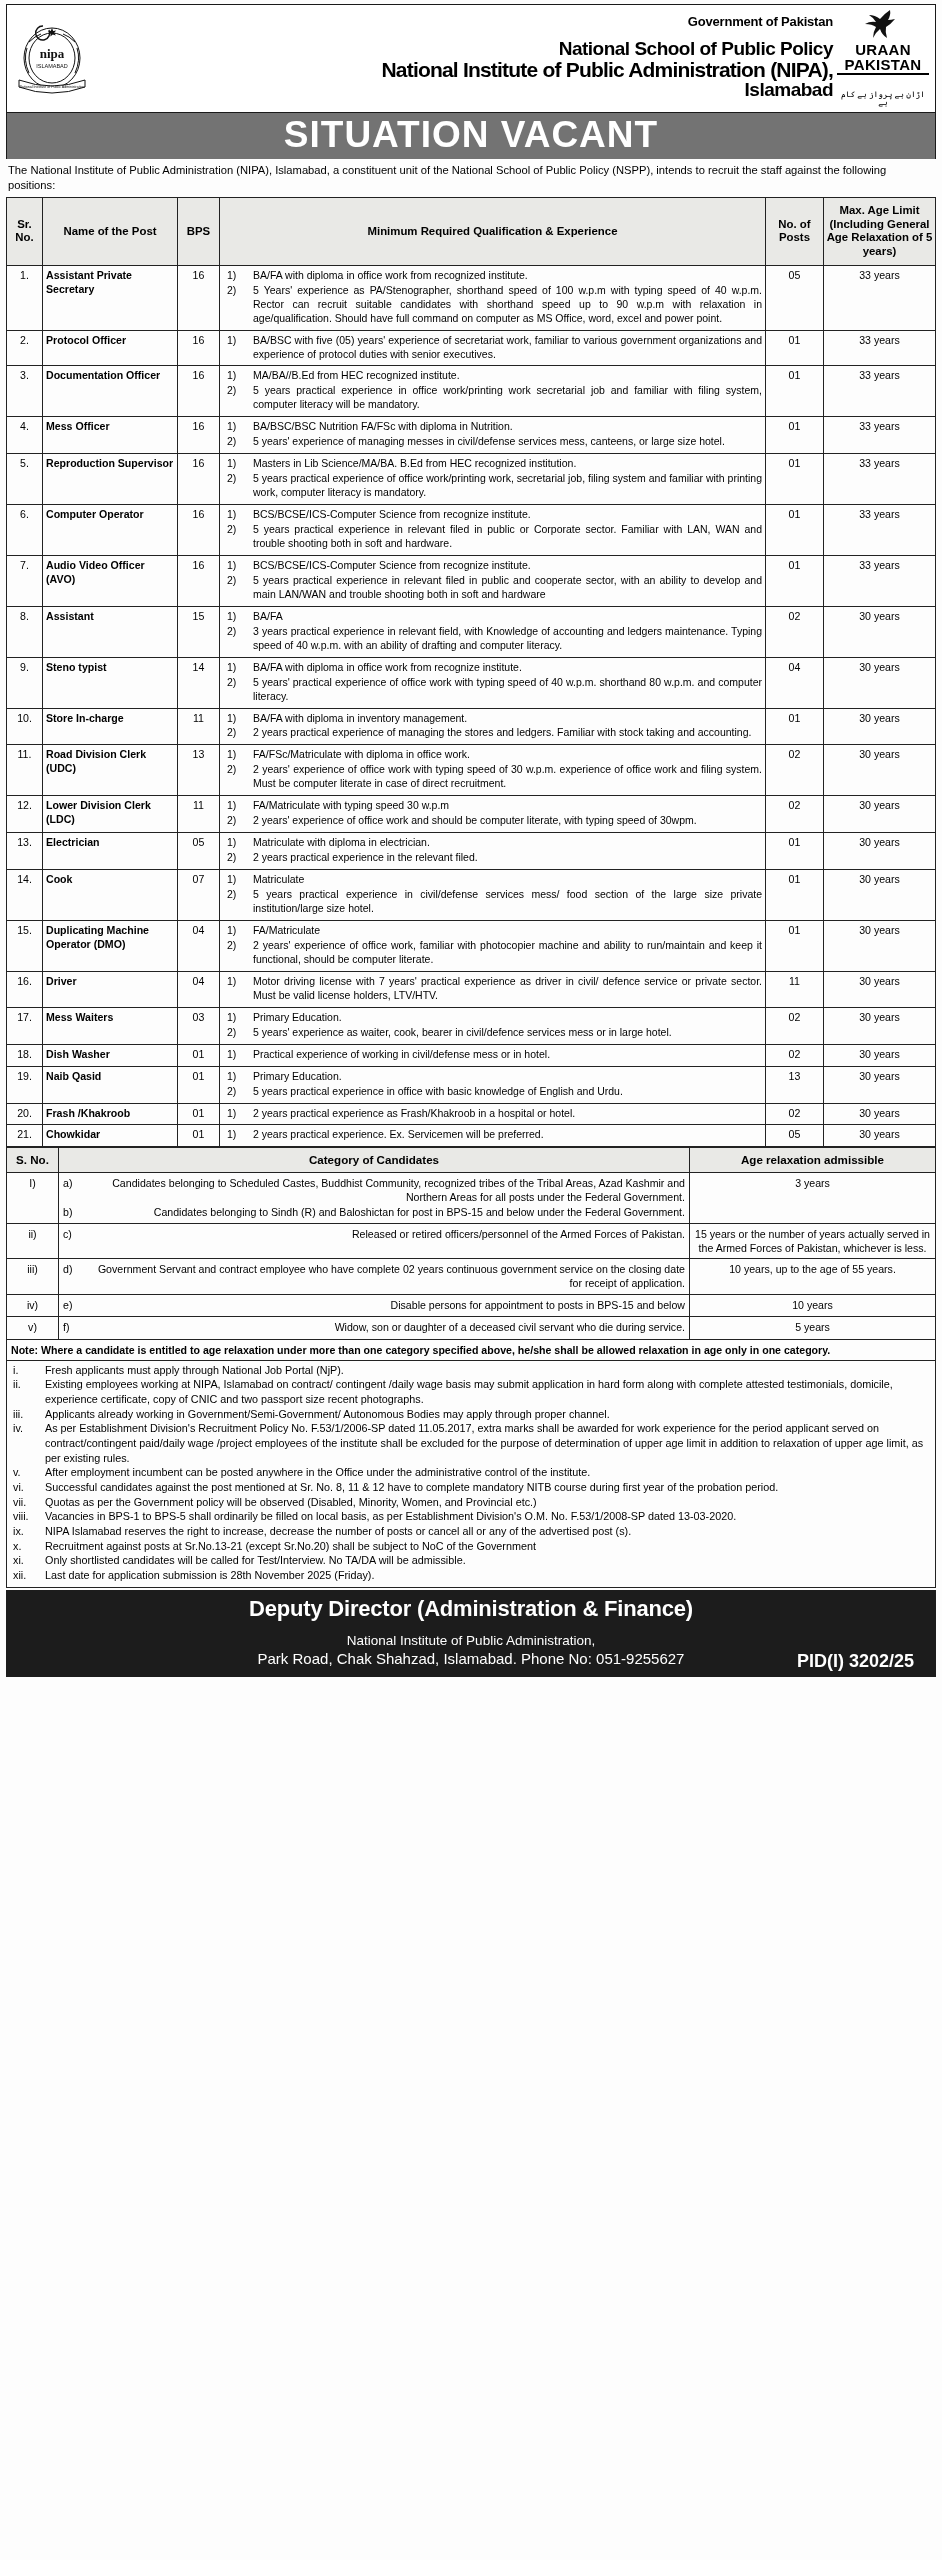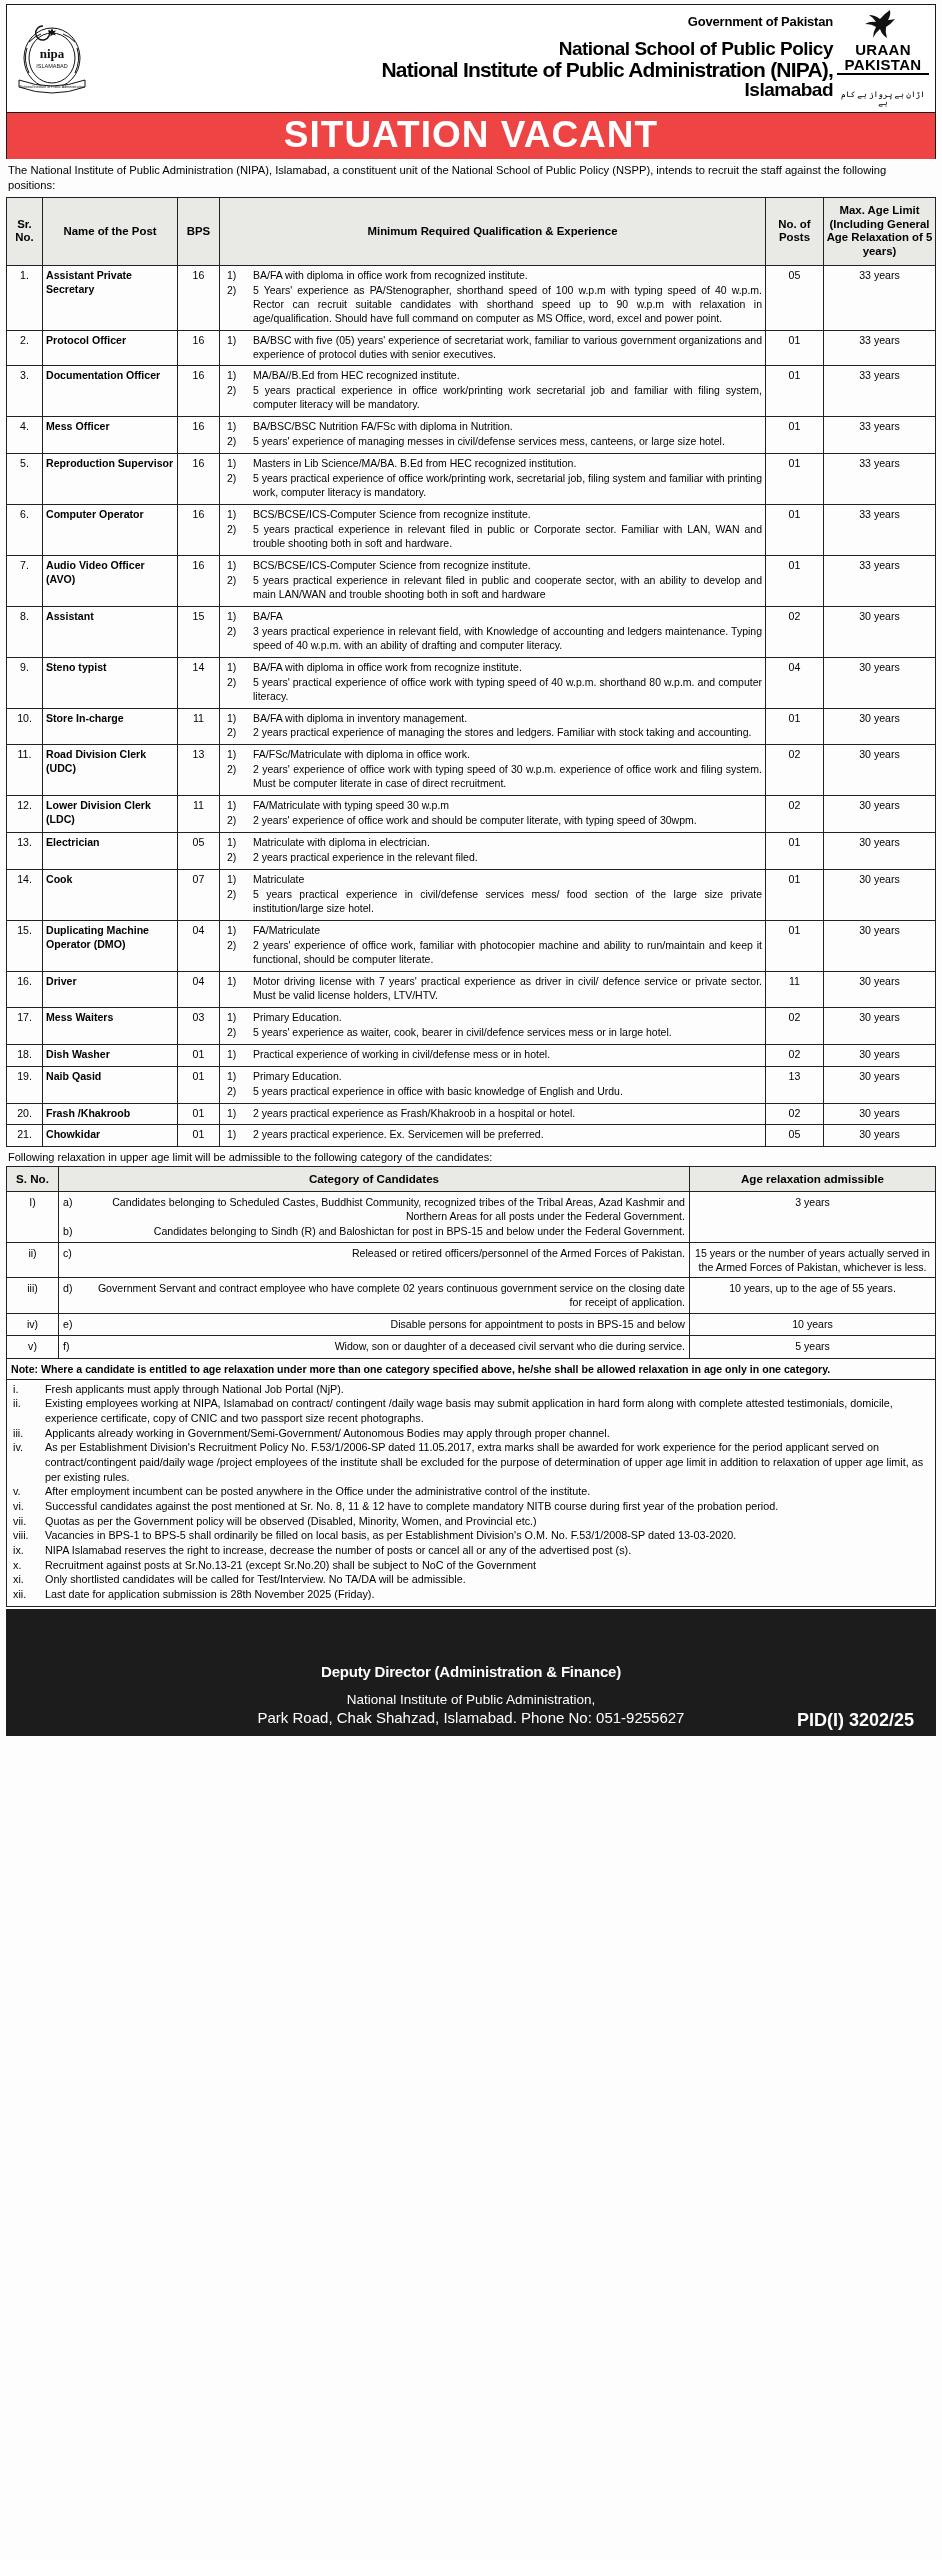--- a/index.html
+++ b/index.html
@@ -58,21 +58,21 @@
     text-align: center; line-height: 1.0;
   }
   .uraan-bird { height: 34px; }
   .uraan-t1 { font-size: 15px; font-weight: bold; letter-spacing: .3px; }
   .uraan-t2 { font-size: 15px; font-weight: bold; letter-spacing: .3px;
               border-bottom: 2px solid #000; padding-bottom: 1px; }
   .uraan-urdu { font-size: 8px; margin-top: 16px; direction: rtl; }
 
   
   .banner {
-    background: #ef4444;
+    background: #737373;
     color: #ffffff;
     text-align: center;
     font-size: 37px;
     font-weight: bold;
     letter-spacing: 1px;
     padding: 3px 0 6px 0;
     border-left: 1px solid #1a1a1a;
     border-right: 1px solid #1a1a1a;
     line-height: 1.0;
   }
@@ -191,21 +191,21 @@
 
   
   .footer {
     background: #1c1c1c;
     color: #ffffff;
     text-align: center;
     padding: 6px 0 8px 0;
     position: relative;
     margin-top: 2px;
   }
-  .f1 { font-size: 15px; font-weight: bold; letter-spacing: -.2px; line-height: 1.15; margin-top: 48px;}
+  .f1 { font-size: 22px; font-weight: bold; letter-spacing: -.2px; line-height: 1.15;}
   .f2 { font-size: 13.5px; line-height: 1.25; margin-top: 12px;}
   .f3 { font-size: 15px; line-height: 1.25; }
   .pid {
     position: absolute;
     right: 22px;
     bottom: 5px;
     font-size: 18px;
     font-weight: bold;
   }
 </style>
@@ -651,21 +651,20 @@
                 <span class="qtxt">2 years practical experience. Ex. Servicemen will be preferred.</span>
               </li>
             </ol>
           </td>
           <td class="np">05</td>
           <td class="age">30 years</td>
         </tr>
       </tbody>
   </table>
 
-  <div class="relax-intro">Following relaxation in upper age limit will be admissible to the following category of the candidates:</div>
 
   <table class="relax">
     <colgroup>
         <col class="r-sn">
         <col class="r-cat">
         <col class="r-age">
       </colgroup>
     <thead>
       <tr>
         <th>S. No.</th>

